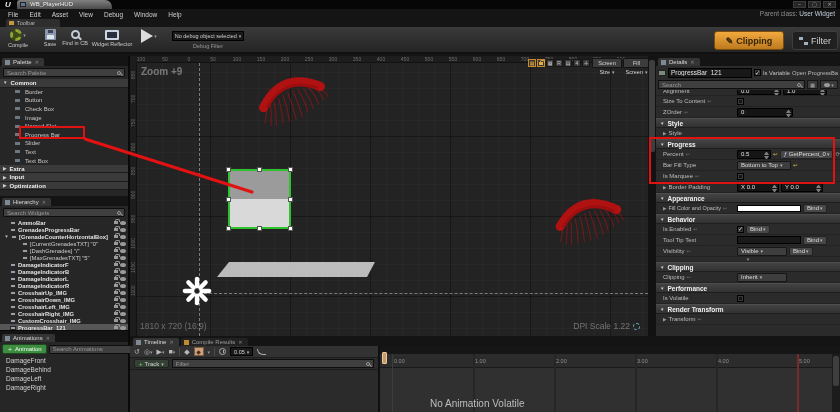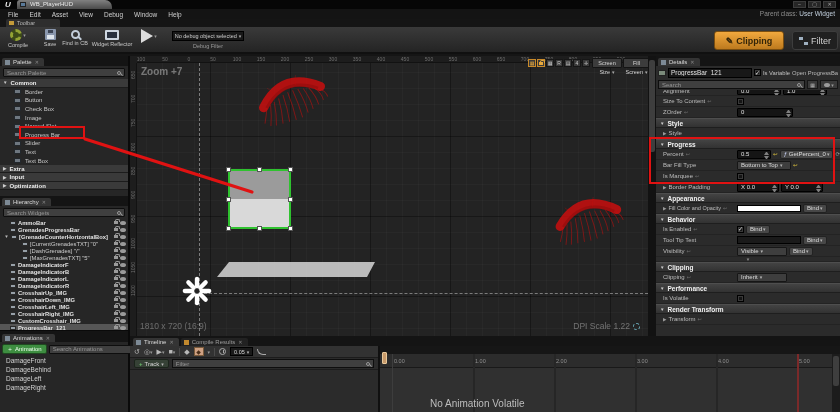--- a/index.html
+++ b/index.html
@@ -534,21 +534,21 @@
         <span>750</span>
         <span>800</span>
         <span>850</span>
         <span>900</span>
         <span>950</span>
         <span>1000</span>
         <span>1050</span>
         <span>1100</span>
       </div>
     <div class="rcorner"></div>
-    <div class="zoomlabel">Zoom +7</div>
+    <div class="zoomlabel">Zoom +9</div>
 
     <span class="cbtn orange" style="left:398px">▦</span>
     <span class="cbtn" style="left:407px;border-color:#c98a2a"><span class="locki"></span></span>
     <span class="cbtn" style="left:416px">▦</span>
     <span class="cbtn" style="left:425px">R</span>
     <span class="cbtn" style="left:434px">▤</span>
     <span class="cbtn" style="left:443px">4</span>
     <span class="cbtn" style="left:452px">✛</span>
     <div class="cdd" style="left:462px;width:30px"><span style="font-size:5.5px">Screen Size</span></div>
     <div class="cdd" style="left:493px;width:27px"><span style="font-size:5.5px">Fill Screen</span></div>

